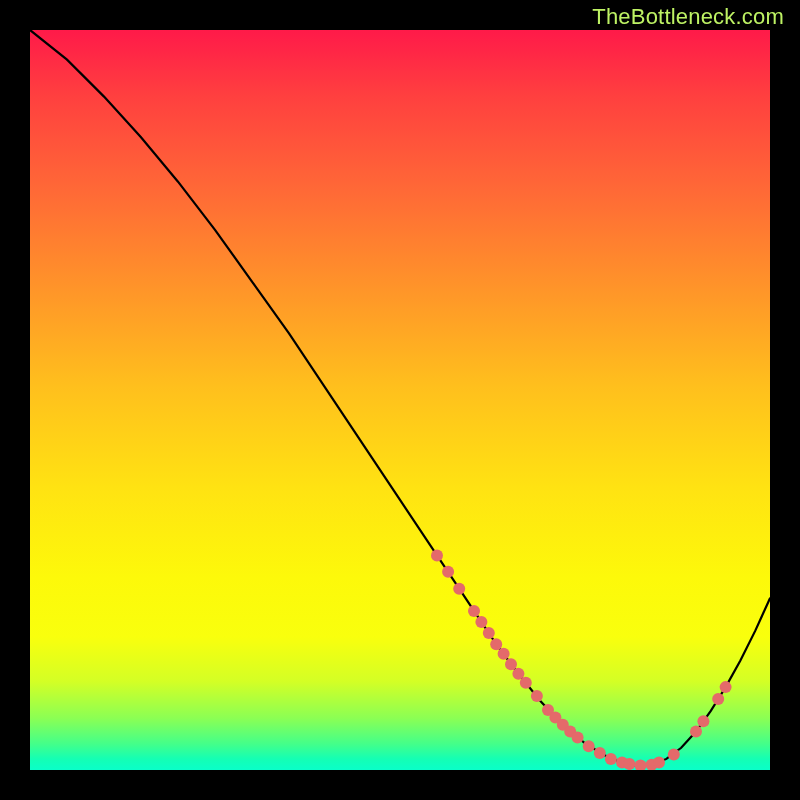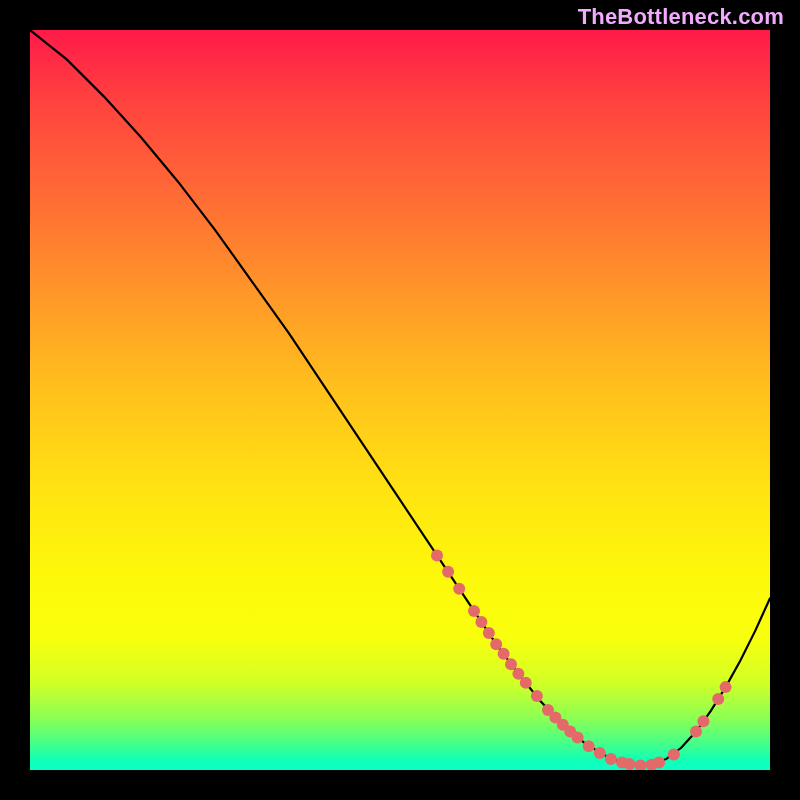--- a/index.html
+++ b/index.html
@@ -9,22 +9,22 @@
     width: 800px;
     height: 800px;
     background: #000;
   }
   .attribution {
     position: absolute;
     top: 4px;
     right: 16px;
     font-family: Arial, Helvetica, sans-serif;
     font-size: 22px;
-    font-weight: bold;
-    color: #f0abfc;
+    font-weight: normal;
+    color: #bef264;
     letter-spacing: 0.2px;
   }
   .plot {
     position: absolute;
     left: 30px;
     top: 30px;
     width: 740px;
     height: 740px;
   }
   .gradient {

